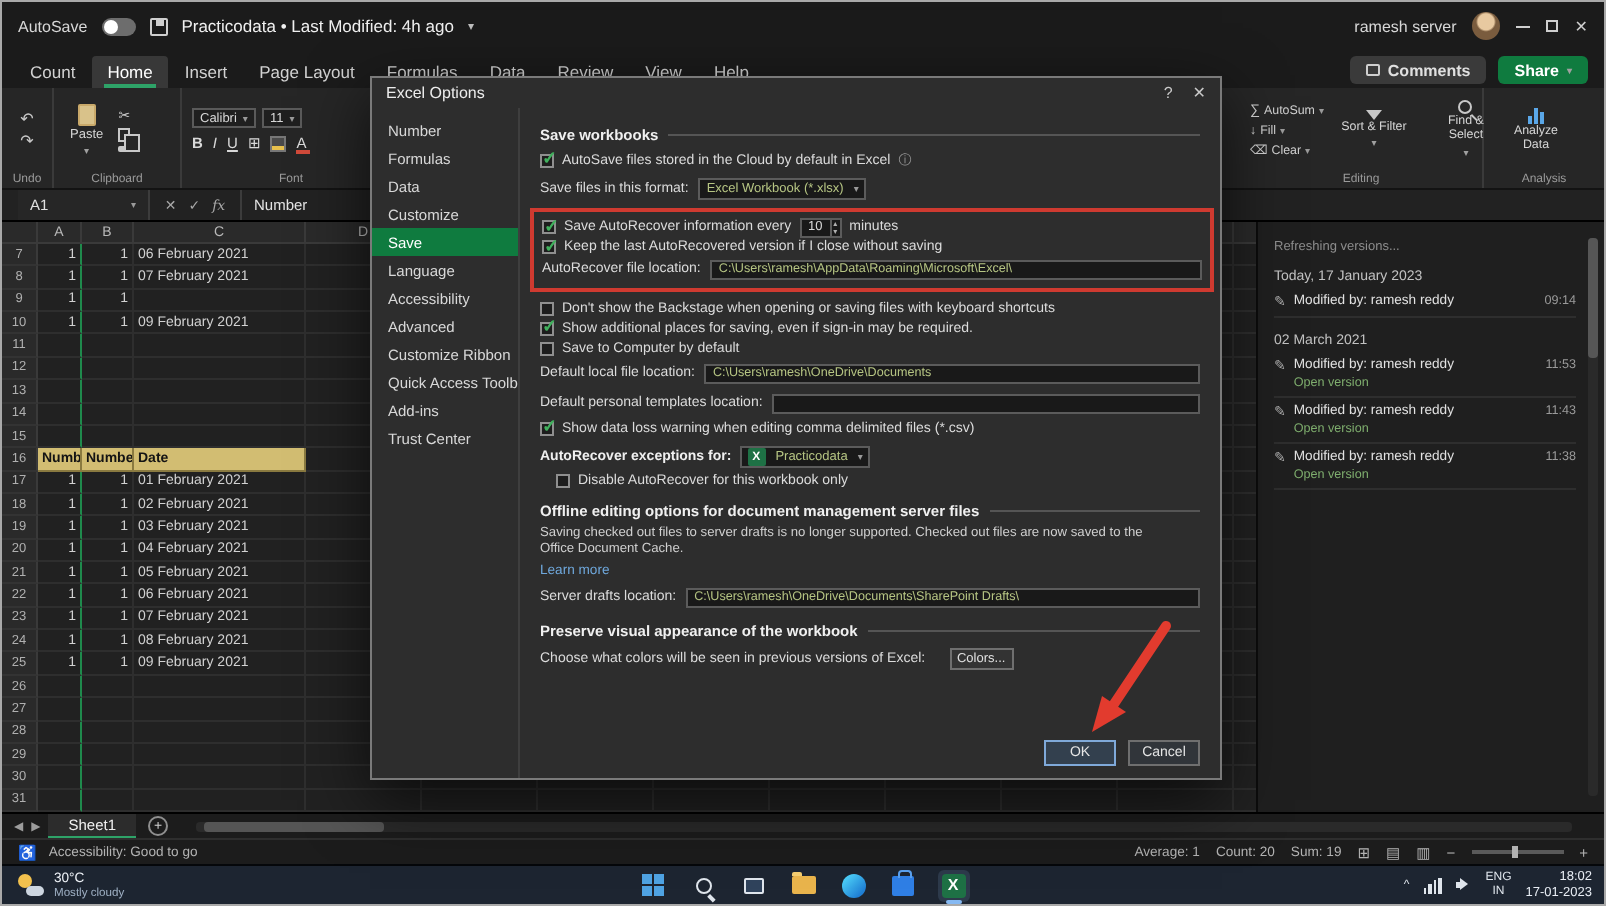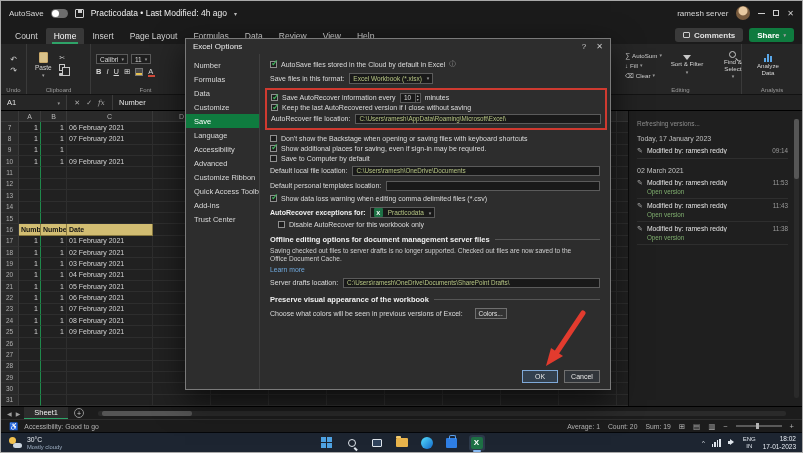--- a/index.html
+++ b/index.html
@@ -61,21 +61,21 @@
 .stackcol{display:flex;flex-direction:column;justify-content:center;gap:1px;}
 .stk{display:flex;align-items:center;gap:2px;font-size:6.2px;color:#d0d0d0;height:9px;white-space:nowrap;}
 .sig{font-size:7px;}
 .sf-ic{width:0;height:0;border-left:4px solid transparent;border-right:4px solid transparent;border-top:5px solid #c8c8c8;position:relative;}
 .fs-ic{width:7px;height:7px;border:1.2px solid #c8c8c8;border-radius:50%;position:relative;}
 .fs-ic::after{content:"";position:absolute;width:4px;height:1px;background:#c8c8c8;transform:rotate(45deg);transform-origin:0 0;left:6px;top:6px;}
 .ad-ic{display:flex;align-items:flex-end;gap:1px;height:8px;}
 .ad-ic span{width:2px;background:#5aa7e8;display:inline-block;}
 
 .formulabar{position:absolute;top:94px;left:0;right:0;height:16px;background:#222;display:flex;align-items:stretch;border-bottom:1px solid #000;}
-.namebox{width:66px;background:#262626;border-right:1px solid #3c3c3c;display:flex;align-items:center;justify-content:space-between;padding:0 6px;font-size:7.5px;color:#e0e0e0;}
+.namebox{width:66px;background:#262626;border-right:1px solid #3c3c3c;display:flex;align-items:center;justify-content:space-between;padding:0 6px;font-size:7.5px;color:#e0e0e0;margin-left:8px;}
 .fb-btns{width:46px;display:flex;align-items:center;justify-content:center;gap:6px;font-size:7px;color:#a8a8a8;border-right:1px solid #3c3c3c;}
 .fx{font-style:italic;font-family:"DejaVu Serif",serif;}
 .fb-input{flex:1;display:flex;align-items:center;padding:0 6px;font-size:7.5px;color:#e4e4e4;}
 
 .sheet{position:absolute;top:110px;left:0;width:627px;height:295px;background:#212121;overflow:hidden;}
 .colheaders{display:flex;height:11px;}
 .ch{height:11px;background:#2a2a2a;border-right:1px solid #3a3a3a;border-bottom:1px solid #3a3a3a;font-size:7px;color:#b8b8b8;display:flex;align-items:center;justify-content:center;flex:none;}
 .ch.corner{width:18px;}
 .grow{display:flex;height:11.36px;}
 .rn{width:18px;flex:none;background:#2a2a2a;border-right:1px solid #3a3a3a;border-bottom:1px solid #333;font-size:6.5px;color:#b0b0b0;display:flex;align-items:center;justify-content:center;}
@@ -786,20 +786,23 @@
           <div class="nav-item active">Save</div>
           <div class="nav-item">Language</div>
           <div class="nav-item">Accessibility</div>
           <div class="nav-item">Advanced</div>
           <div class="nav-item">Customize Ribbon</div>
           <div class="nav-item">Quick Access Toolbar</div>
           <div class="nav-item">Add-ins</div>
           <div class="nav-item">Trust Center</div>
         </div>
       <div class="dlg-content">
+        <div class="sec">
+            <span>Save workbooks</span>
+          </div>
         <div class="crow">
           <span class="cb on"></span>
           <span class="clab">AutoSave files stored in the Cloud by default in Excel</span>
           <span class="inf">ⓘ</span>
         </div>
         <div class="frow">
           <span class="flab">Save files in this format:</span>
           <span class="dd">
             <span class="dd-v">Excel Workbook (*.xlsx)</span>
             <span class="dd-c">▾</span>

